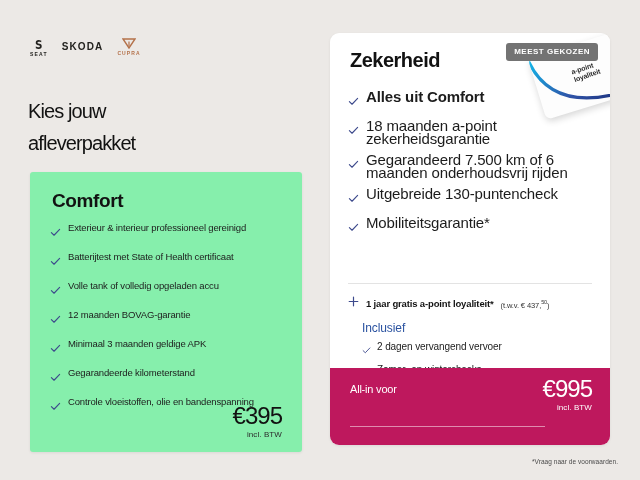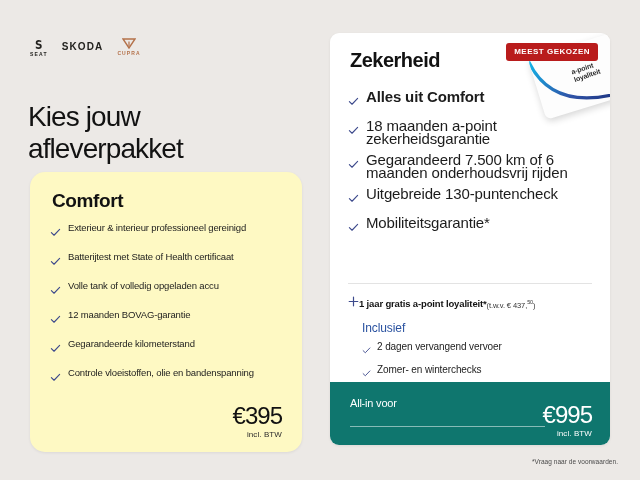--- a/index.html
+++ b/index.html
@@ -78,30 +78,30 @@
     letter-spacing: 1.1px;
     color: #b4714a;
     margin-top: 1px;
   }
 
   .page-title {
     position: absolute;
     left: 28px;
     top: 82px;
     width: 270px;
-    font-size: 28px;
+    font-size: 20px;
     line-height: 32px;
     font-weight: 400;
     letter-spacing: -0.9px;
     color: #121212;
   }
 
   .card {
-    background: #fef9c3;
-    border-radius: 15px;
+    background: #86efac;
+    border-radius: 3px;
     box-shadow: 0 1px 3px rgba(0,0,0,0.07);
   }
 
   .comfort-card {
     position: absolute;
     left: 30px;
     top: 172px;
     width: 272px;
     height: 280px;
     padding: 0;
@@ -169,21 +169,21 @@
     height: 412px;
     background: #fff;
     border-radius: 9px;
     box-shadow: 0 1px 3px rgba(0,0,0,0.07);
     overflow: hidden;
   }
   .badge {
     position: absolute;
     right: 12px;
     top: 10px;
-    background: #b91c1c;
+    background: #737373;
     color: #ffffff;
     font-size: 8px;
     font-weight: 700;
     letter-spacing: 0.5px;
     padding: 4px 8px 4px 8px;
     border-radius: 3px;
     line-height: 10px;
     z-index: 5;
   }
   .zeker-title {
@@ -217,20 +217,21 @@
     background: #e3e3e3;
   }
 
   .loyalty-row {
     position: absolute;
     left: 18px;
     top: 263px;
     width: 256px;
     display: flex;
     align-items: baseline;
+    gap: 7px;
   }
   .plus-icon {
     color: #3d4a8c;
     font-size: 12px;
     line-height: 12px;
     flex: 0 0 auto;
   }
   .loyalty-label {
     font-size: 9.5px;
     font-weight: 700;
@@ -312,36 +313,36 @@
     color: #2b2b2b;
     letter-spacing: -0.1px;
     transform: rotate(-2deg);
   }
 
   .allin-bar {
     position: absolute;
     left: 0;
     bottom: 0;
     width: 280px;
-    height: 63px;
-    background: #0f766e;
+    height: 77px;
+    background: #be185d;
     color: #ffffff;
     margin-top: 40px;
   }
   .allin-label {
     position: absolute;
     left: 20px;
     top: 15px;
     font-size: 11px;
     letter-spacing: -0.2px;
   }
   .allin-price {
     position: absolute;
     right: 18px;
-    top: 20px;
+    top: 8px;
     text-align: right;
   }
   .allin-price .big {
     font-size: 24px;
     font-weight: 500;
     letter-spacing: -1px;
     line-height: 26px;
   }
   .allin-price .small {
     font-size: 8px;
@@ -416,20 +417,26 @@
             <span class="check"><svg width="11" height="11" viewBox="0 0 12 12" aria-hidden="true">
                 <path d="M1.5 6.2 L4.4 9 L10.5 2.6" fill="none" stroke="#3d4a8c" stroke-width="1.2" stroke-linecap="round" stroke-linejoin="round"></path>
               </svg></span>
             <span class="txt">Volle tank of volledig opgeladen accu</span>
           </li>
           <li class="feature-item">
             <span class="check"><svg width="11" height="11" viewBox="0 0 12 12" aria-hidden="true">
                 <path d="M1.5 6.2 L4.4 9 L10.5 2.6" fill="none" stroke="#3d4a8c" stroke-width="1.2" stroke-linecap="round" stroke-linejoin="round"></path>
               </svg></span>
             <span class="txt">12 maanden BOVAG-garantie</span>
+          </li>
+          <li class="feature-item">
+            <span class="check"><svg width="11" height="11" viewBox="0 0 12 12" aria-hidden="true">
+                <path d="M1.5 6.2 L4.4 9 L10.5 2.6" fill="none" stroke="#3d4a8c" stroke-width="1.2" stroke-linecap="round" stroke-linejoin="round"></path>
+              </svg></span>
+            <span class="txt">Minimaal 3 maanden geldige APK</span>
           </li>
           <li class="feature-item">
             <span class="check"><svg width="11" height="11" viewBox="0 0 12 12" aria-hidden="true">
                 <path d="M1.5 6.2 L4.4 9 L10.5 2.6" fill="none" stroke="#3d4a8c" stroke-width="1.2" stroke-linecap="round" stroke-linejoin="round"></path>
               </svg></span>
             <span class="txt">Gegarandeerde kilometerstand</span>
           </li>
           <li class="feature-item">
             <span class="check"><svg width="11" height="11" viewBox="0 0 12 12" aria-hidden="true">
                 <path d="M1.5 6.2 L4.4 9 L10.5 2.6" fill="none" stroke="#3d4a8c" stroke-width="1.2" stroke-linecap="round" stroke-linejoin="round"></path>

